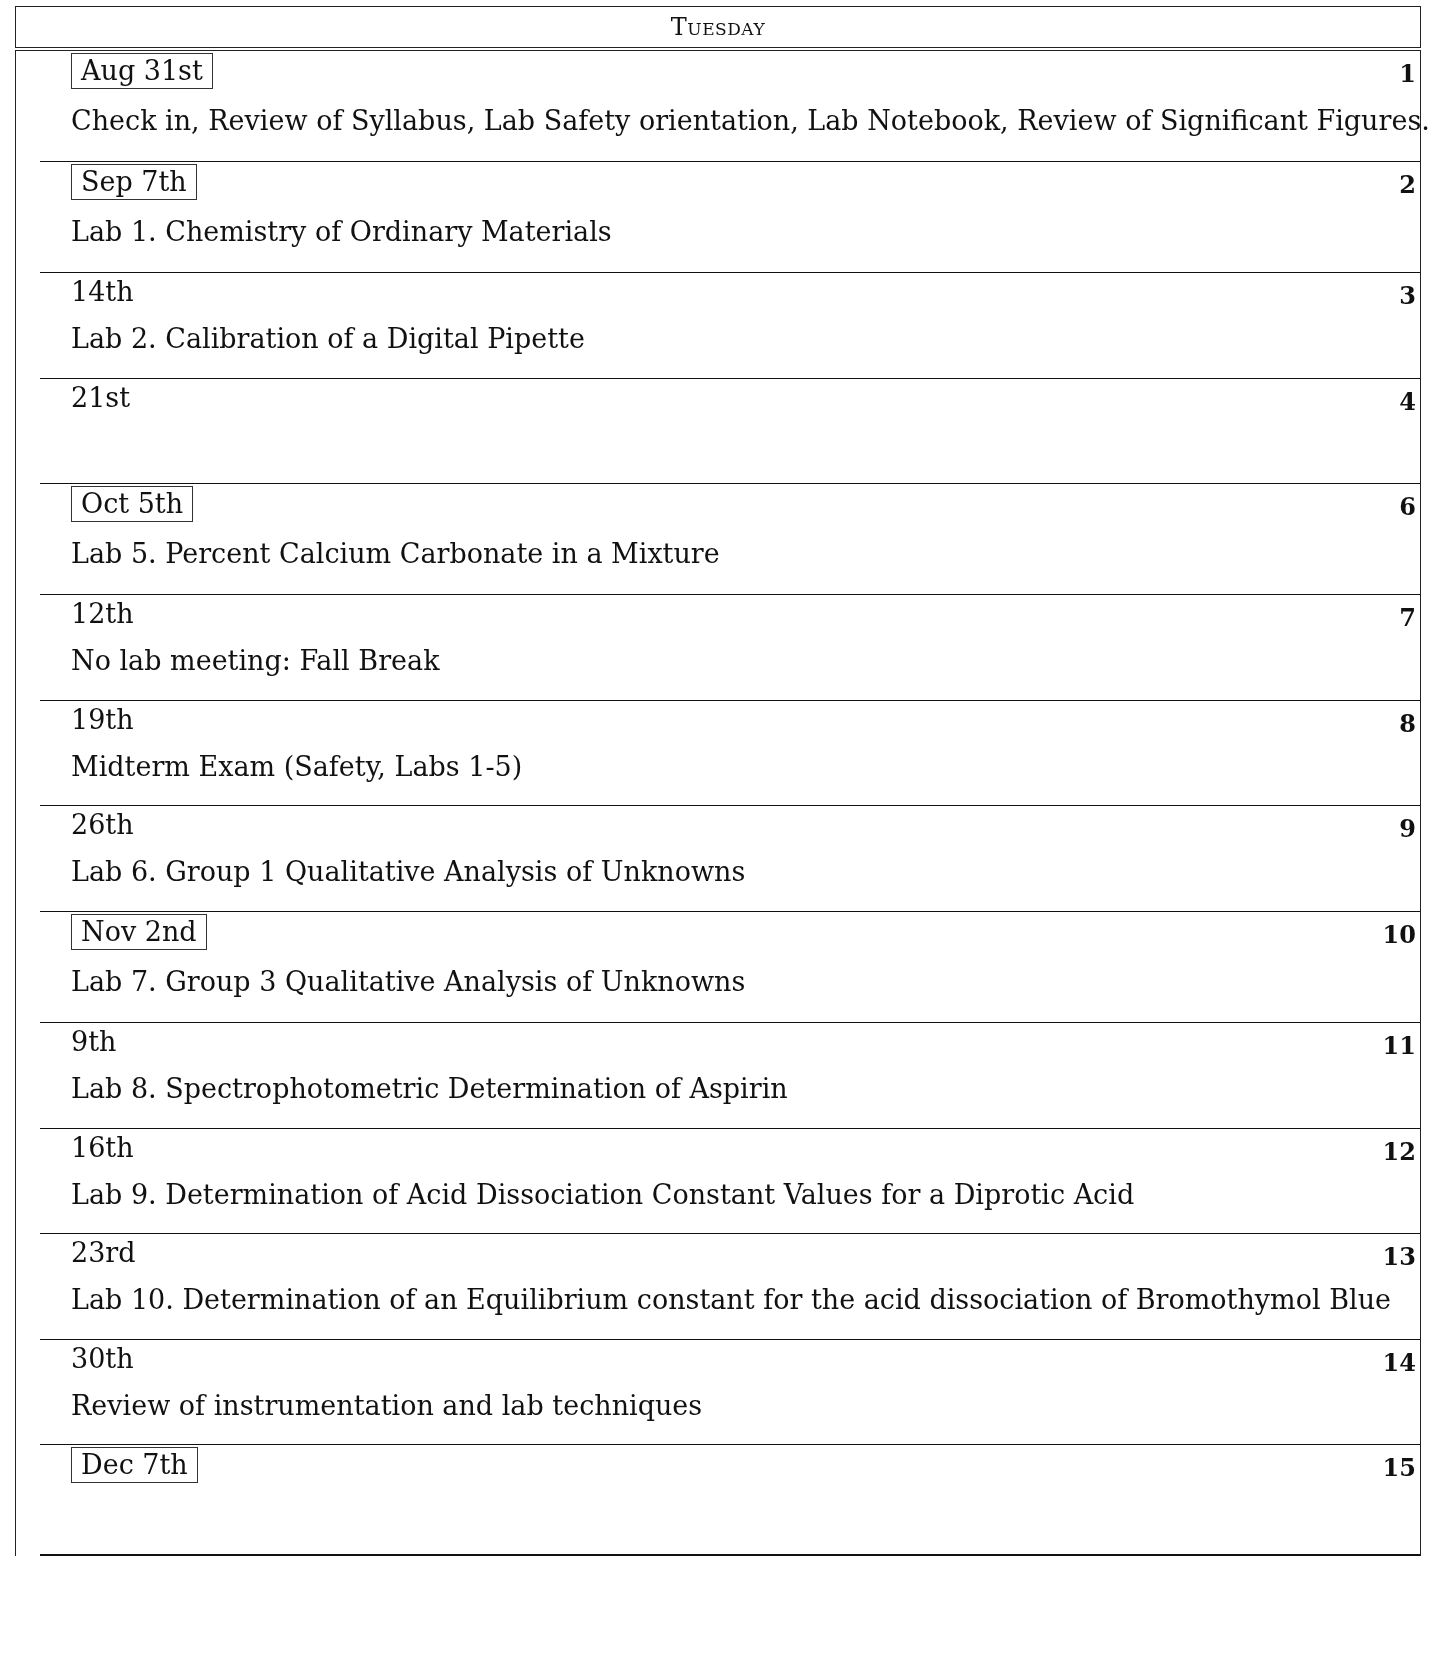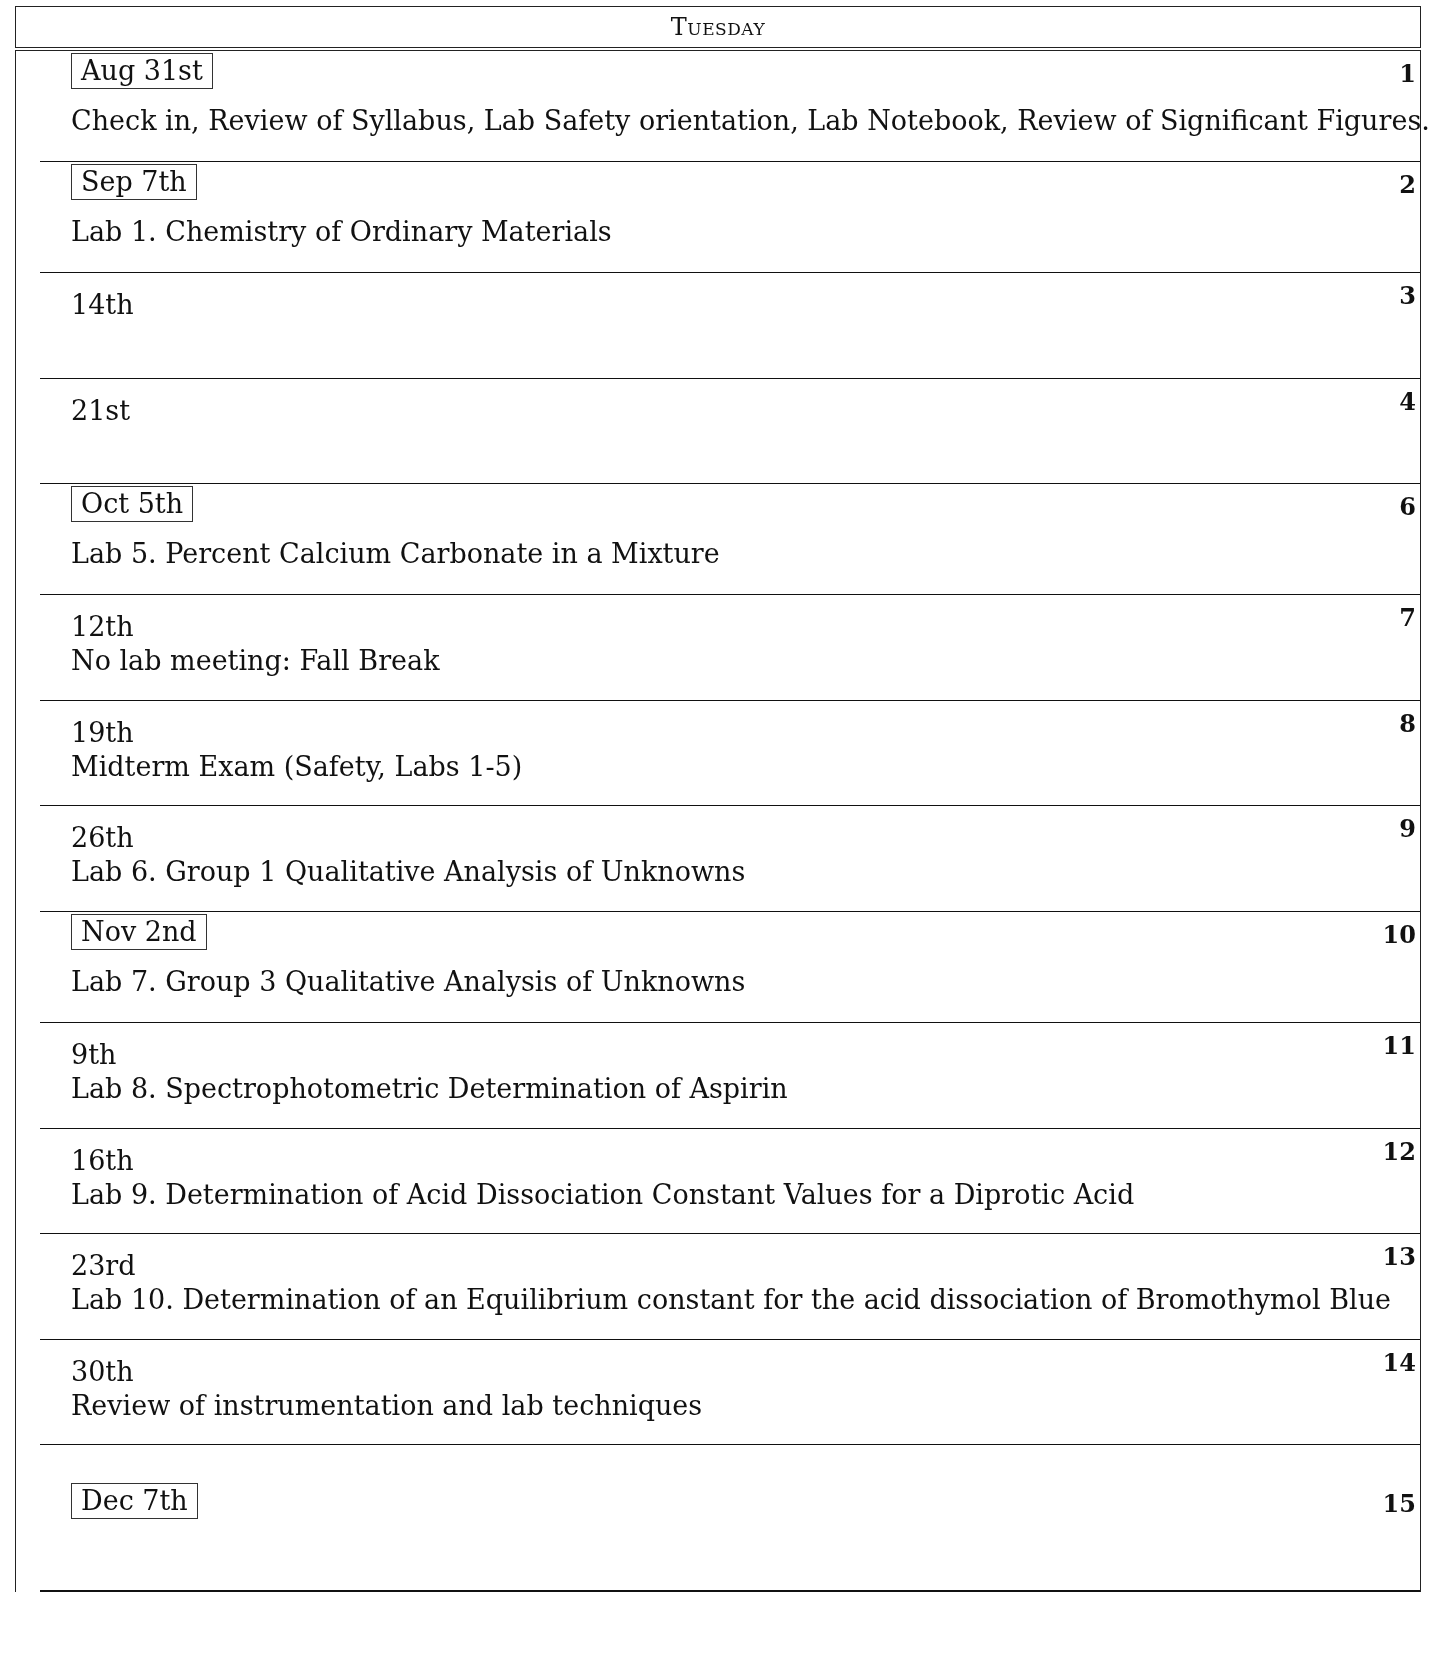--- a/index.html
+++ b/index.html
@@ -18,23 +18,23 @@
       position: absolute; left: 15px; top: 50px; width: 1406px;
       border-left: 1.5px solid #222; border-right: 1.5px solid #222;
       border-top: 1.5px solid #222; box-sizing: border-box; padding-left: 24px;
     }
     .row {
       position: relative; box-sizing: border-box;
       border-bottom: 1.8px solid #111;
       height: 105.6px;
     }
     .row.tall { height: 111px; }
-    .row:last-child { border-bottom: 2.5px solid #111; margin-top: 36px; }
+    .row:last-child { border-bottom: 2.5px solid #111; }
     .date {
-      position: absolute; left: 31px; top: 15px;
+      position: absolute; left: 31px; top: 2px;
       font-size: 27px; line-height: 34px;
     }
     .date.boxed {
       border: 1.5px solid #333; padding: 0 9px; top: 2px;
     }
     .desc {
       position: absolute; left: 31px; top: 48px;
       font-size: 27px; line-height: 36px; white-space: nowrap;
     }
     .row.tall .desc { top: 52px; }
@@ -57,20 +57,21 @@
     <span class="desc">Check in, Review of Syllabus, Lab Safety orientation, Lab Notebook, Review of Significant Figures.</span>
   </div>
   <div class="row tall">
     <span class="date boxed">Sep 7th</span>
     <span class="week">2</span>
     <span class="desc">Lab 1.  Chemistry of Ordinary Materials</span>
   </div>
   <div class="row">
     <span class="date">14th</span>
     <span class="week">3</span>
+    <span class="desc">Lab 2.  Calibration of a Digital Pipette</span>
   </div>
   <div class="row">
     <span class="date">21st</span>
     <span class="week">4</span>
   </div>
   <div class="row tall">
     <span class="date boxed">Oct 5th</span>
     <span class="week">6</span>
     <span class="desc">Lab 5.  Percent Calcium Carbonate in a Mixture</span>
   </div>

